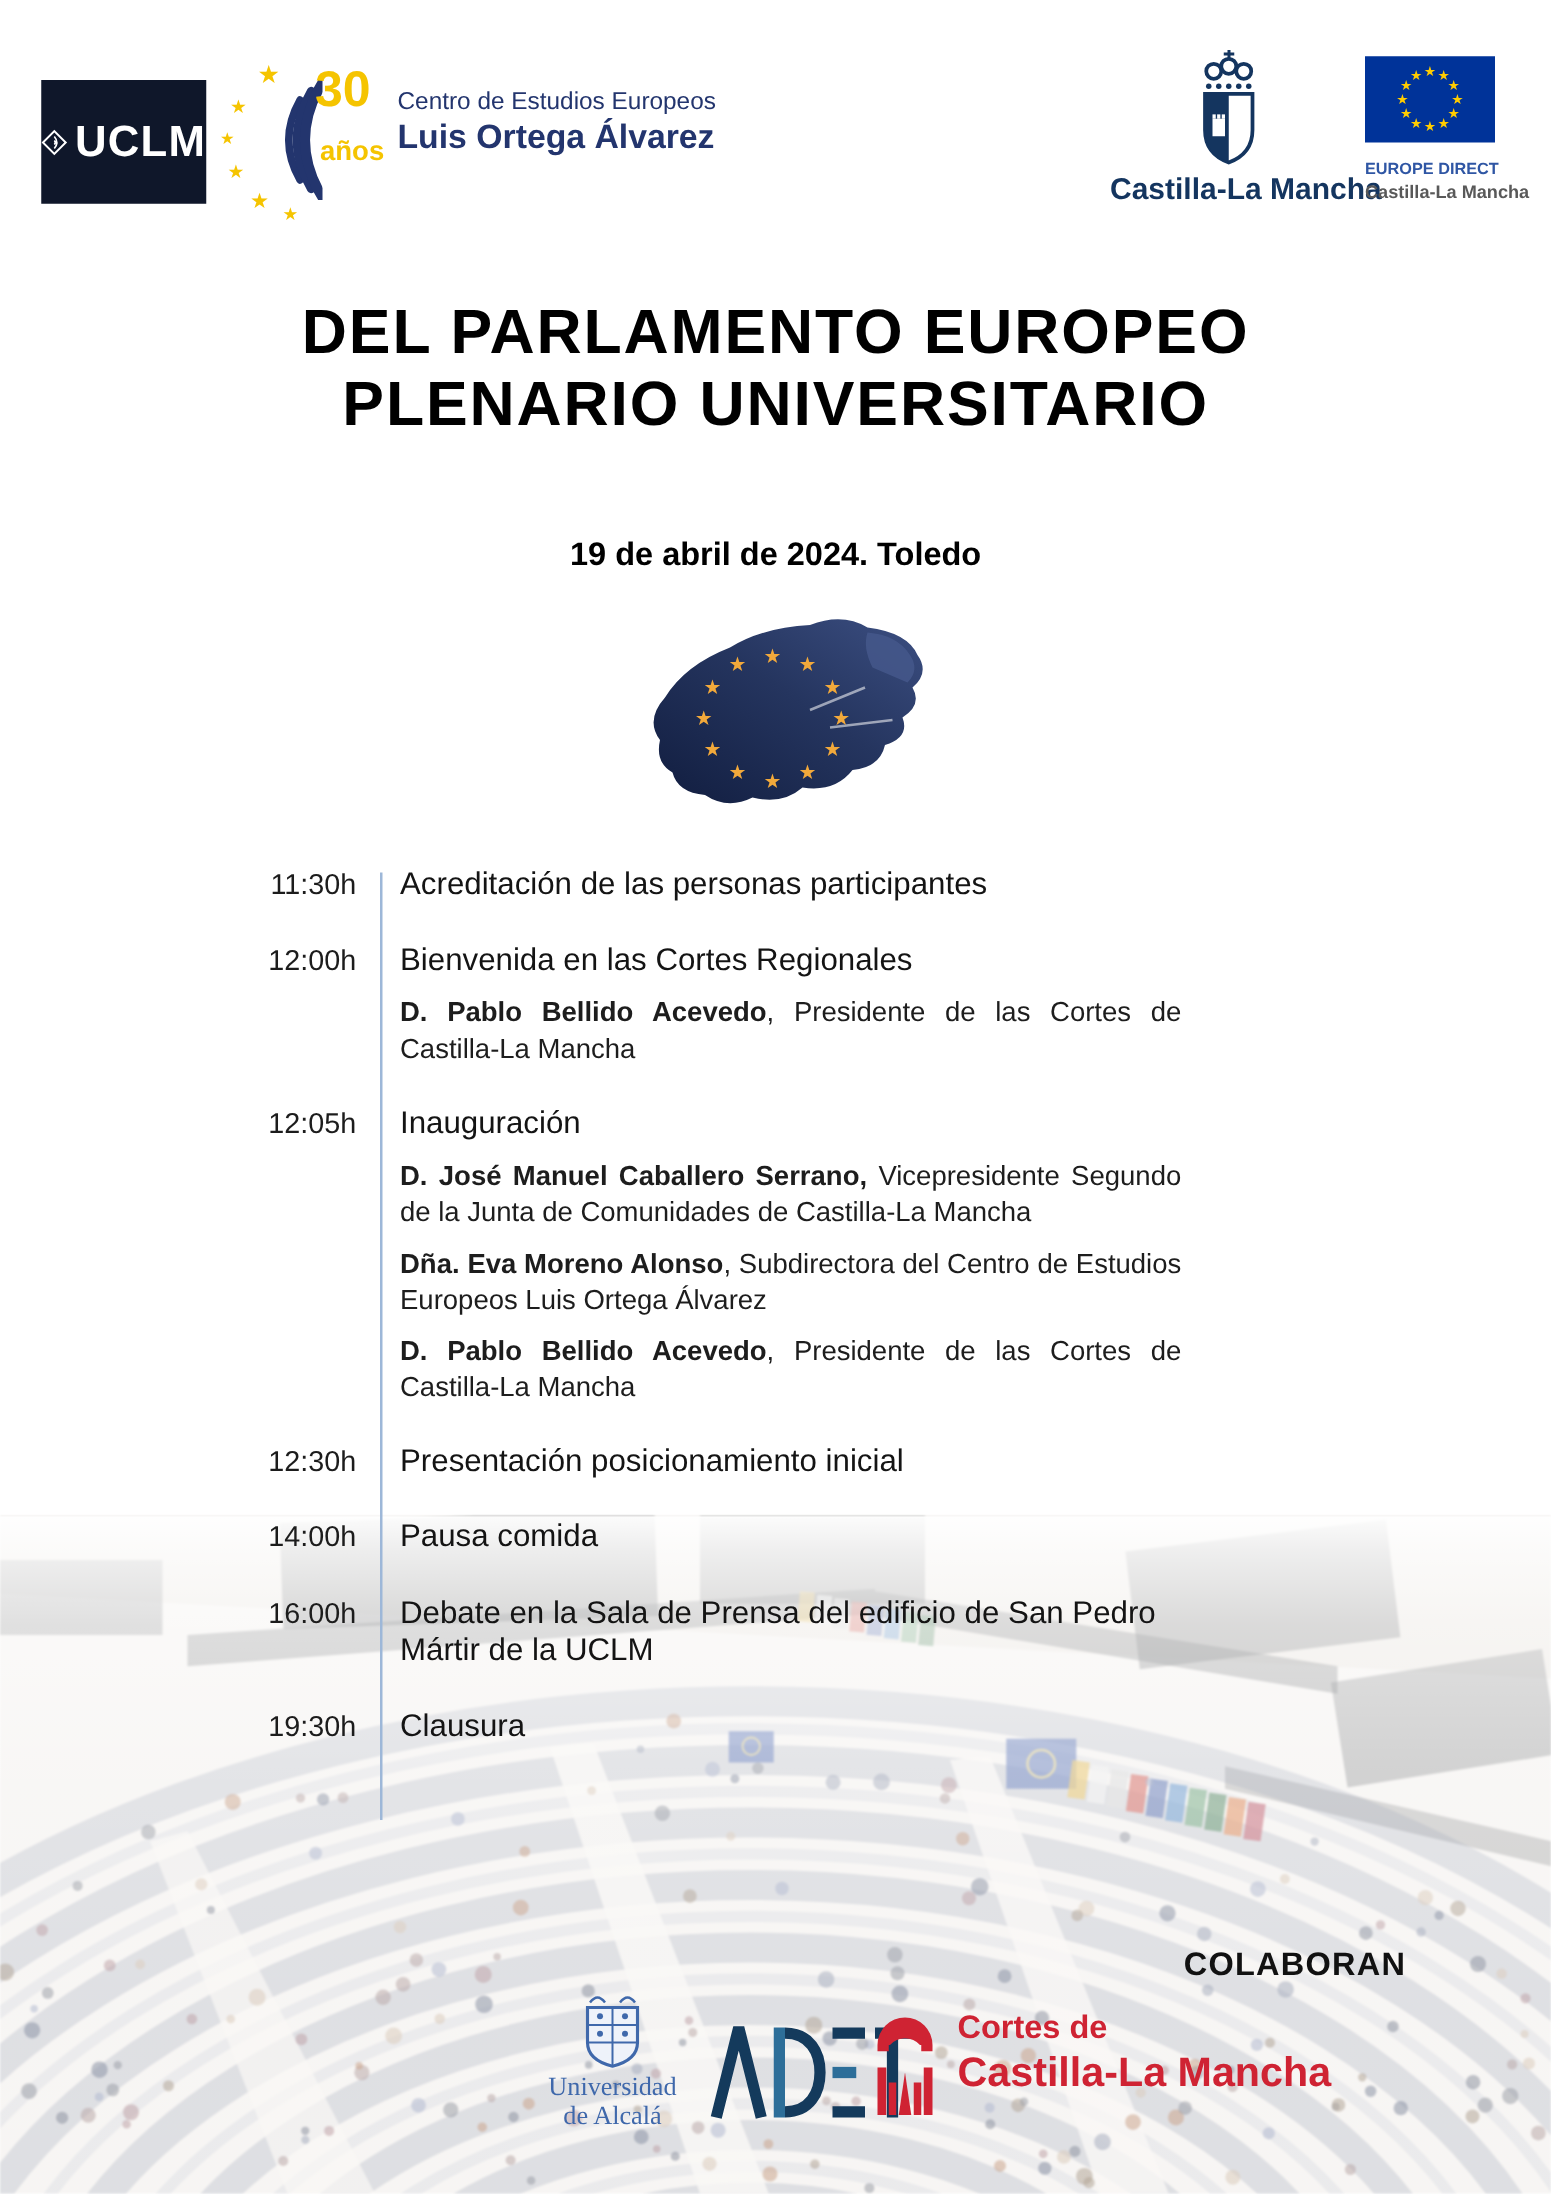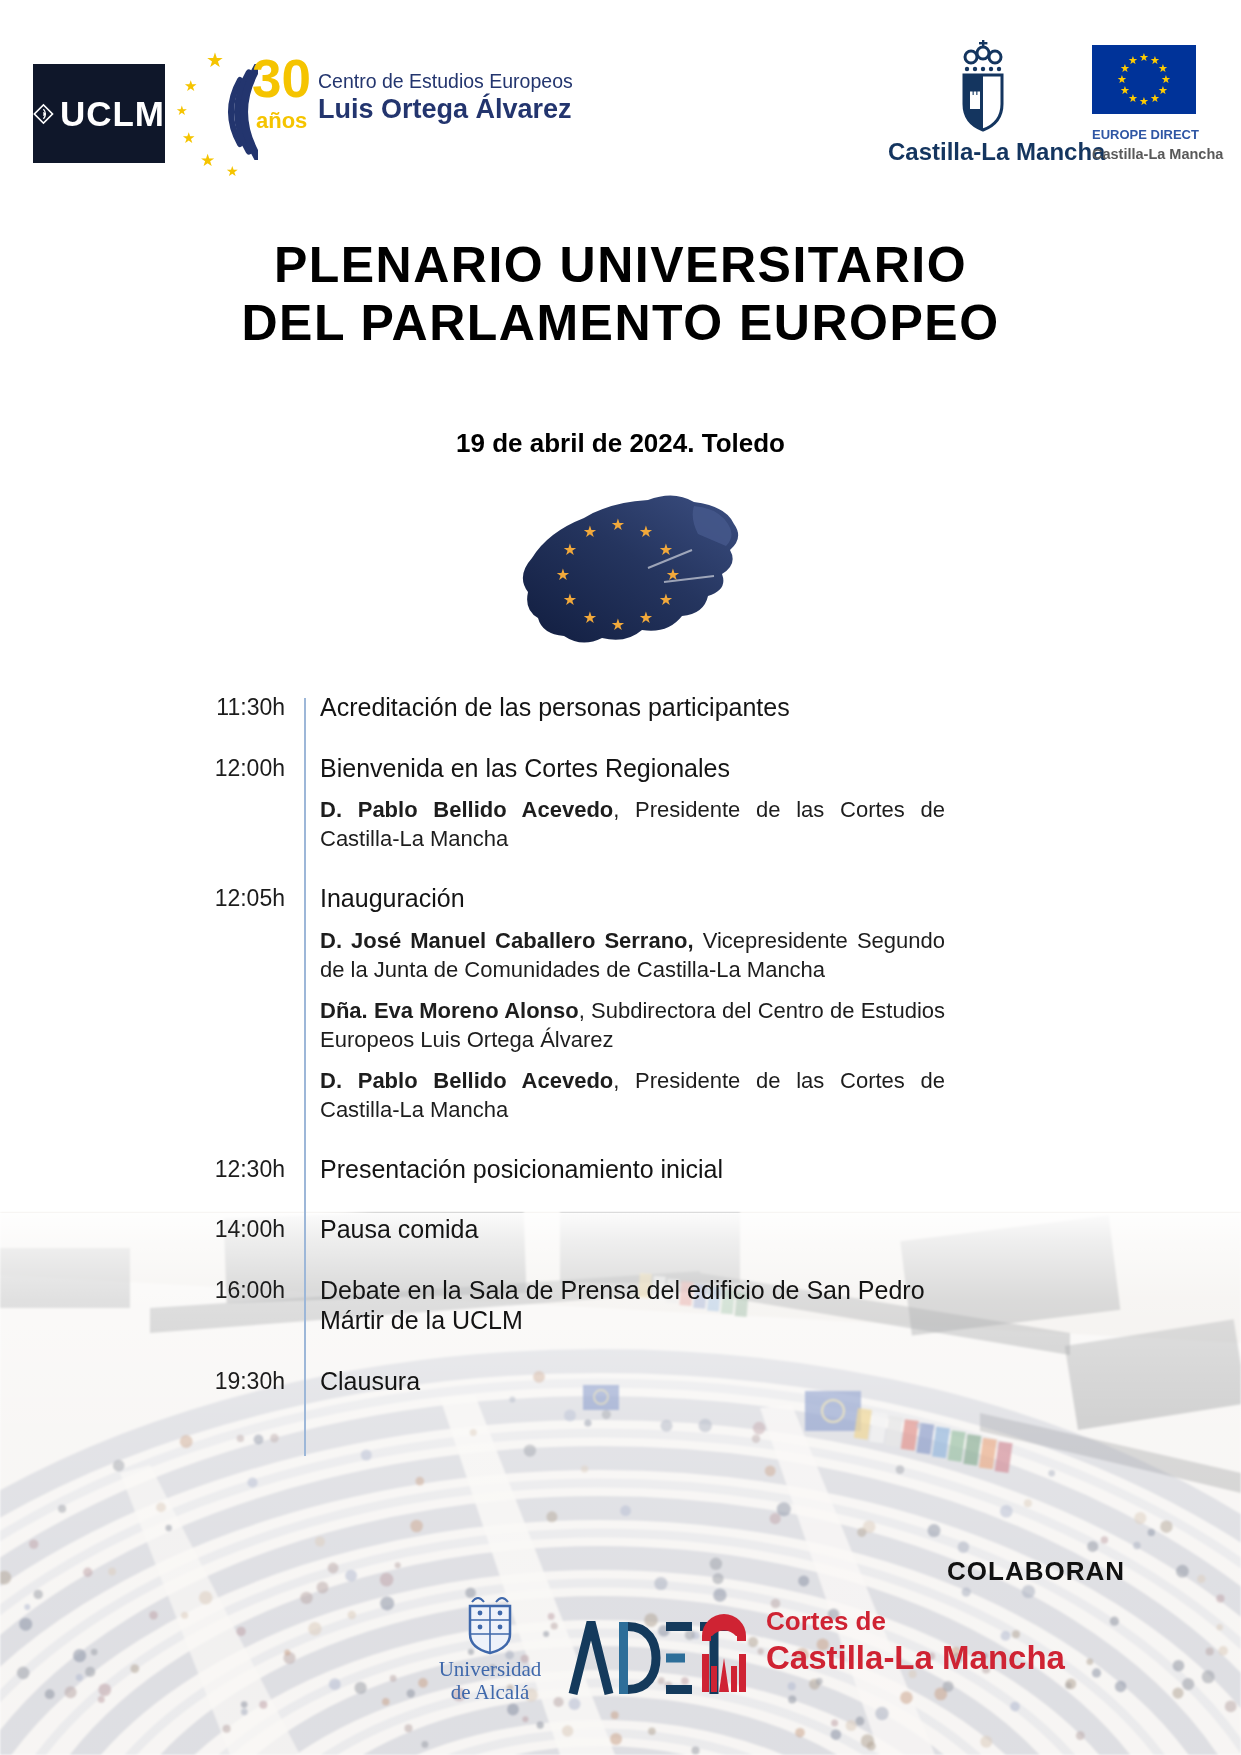--- a/index.html
+++ b/index.html
@@ -6,21 +6,21 @@
   body{
     width:1241px;height:1755px;position:relative;background:#ffffff;
     font-family:"Liberation Sans",sans-serif;overflow:hidden;color:#161616;
   }
   
   .uclm-box{position:absolute;left:33px;top:64px;width:132px;height:99px;background:#0f172a;
     display:flex;align-items:center;justify-content:center;gap:6px;}
   .uclm-box .uclm-text{color:#fff;font-weight:bold;font-size:35px;letter-spacing:1px;}
   .cee{position:absolute;left:176px;top:46px;width:380px;height:122px;}
   .cee .st{position:absolute;color:#f5c400;line-height:1;}
-  .cee-years{position:absolute;left:76px;top:6px;font-size:53px;font-weight:bold;color:#f5c400;line-height:1;}
+  .cee-years{position:absolute;left:76px;top:6px;font-size:40px;font-weight:bold;color:#f5c400;line-height:1;}
   .cee-years-unit{position:absolute;left:80px;top:64px;font-size:22px;font-weight:bold;color:#f5c400;line-height:1;}
   .cee-l1{position:absolute;left:142px;top:24px;font-size:19.5px;color:#23356e;white-space:nowrap;}
   .cee-l2{position:absolute;left:142px;top:48px;font-size:27px;font-weight:bold;color:#23356e;white-space:nowrap;}
   .clm-logo{position:absolute;left:888px;top:40px;width:190px;text-align:center;}
   .clm-logo .clm-label{font-size:24px;font-weight:bold;color:#14355f;margin-top:2px;white-space:nowrap;}
   .ed-logo{position:absolute;left:1092px;top:45px;width:140px;}
   .ed-flag{width:104px;height:69px;background:#003399;position:relative;}
   .ed-title{font-size:13px;font-weight:bold;color:#2f56a4;margin-top:13px;white-space:nowrap;}
   .ed-sub{font-size:14.5px;font-weight:bold;color:#595959;margin-top:4px;white-space:nowrap;}
   
@@ -123,22 +123,22 @@
           <text x="33" y="27">★</text>
           <text x="41" y="19">★</text>
       </g>
     </svg>
   </div>
   <div class="ed-title">EUROPE DIRECT</div>
   <div class="ed-sub">Castilla-La Mancha</div>
 </div>
 
 <div class="title">
+  <div>DEL PARLAMENTO EUROPEO</div>
   <div>PLENARIO UNIVERSITARIO</div>
-  <div>DEL PARLAMENTO EUROPEO</div>
 </div>
 <div class="date">19 de abril de 2024. Toledo</div>
 
 <div class="brush">
   <svg width="244" height="192" viewBox="0 0 244 192">
     <defs>
       <linearGradient id="bg1" x1="0" y1="1" x2="1" y2="0">
         <stop offset="0" stop-color="#111d3f"></stop>
           <stop offset="0.55" stop-color="#25355f"></stop>
         <stop offset="1" stop-color="#3c4f82"></stop>

